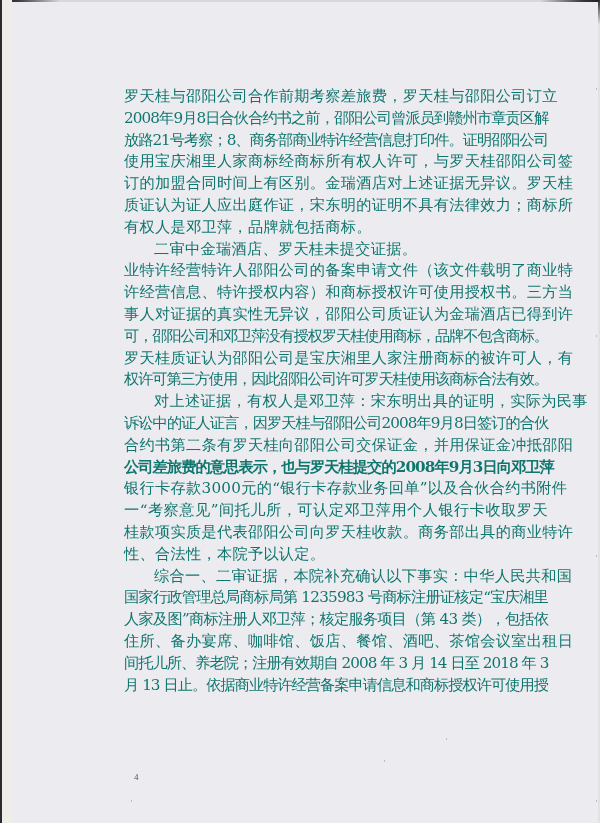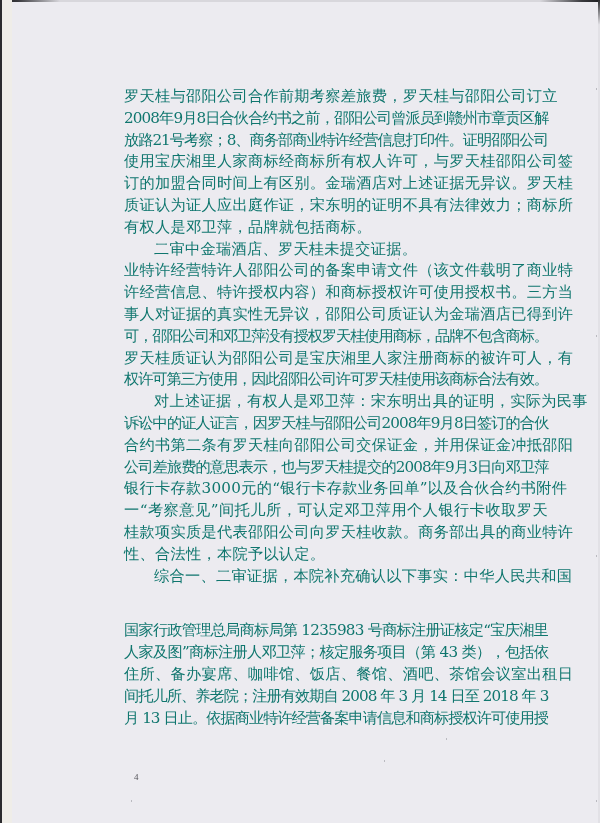--- a/index.html
+++ b/index.html
@@ -110,27 +110,27 @@
       <div class="line indent last">二审中金瑞酒店、罗天桂未提交证据。</div>
       <div class="line">业特许经营特许人邵阳公司的备案申请文件（该文件载明了商业特</div>
       <div class="line">许经营信息、特许授权内容）和商标授权许可使用授权书。三方当</div>
       <div class="line">事人对证据的真实性无异议，邵阳公司质证认为金瑞酒店已得到许</div>
       <div class="line" style="letter-spacing: -1.06667px;">可，邵阳公司和邓卫萍没有授权罗天桂使用商标，品牌不包含商标。</div>
       <div class="line">罗天桂质证认为邵阳公司是宝庆湘里人家注册商标的被许可人，有</div>
       <div class="line" style="letter-spacing: -1.06667px;">权许可第三方使用，因此邵阳公司许可罗天桂使用该商标合法有效。</div>
       <div class="line indent">对上述证据，有权人是邓卫萍：宋东明出具的证明，实际为民事</div>
       <div class="line" style="letter-spacing: -0.8875px;">诉讼中的证人证言，因罗天桂与邵阳公司2008年9月8日签订的合伙</div>
       <div class="line">合约书第二条有罗天桂向邵阳公司交保证金，并用保证金冲抵邵阳</div>
-      <div class="line" style="letter-spacing: -0.8875px;">公司差旅费的意思表示，也与罗天桂提交的2008年9月3日向邓卫萍</div>
+      <div class="line" style="letter-spacing: -0.8875px; font-weight: bold;">公司差旅费的意思表示，也与罗天桂提交的2008年9月3日向邓卫萍</div>
       <div class="line">银行卡存款3000元的“银行卡存款业务回单”以及合伙合约书附件</div>
       <div class="line">一“考察意见”间托儿所，可认定邓卫萍用个人银行卡收取罗天</div>
       <div class="line">桂款项实质是代表邵阳公司向罗天桂收款。商务部出具的商业特许</div>
       <div class="line last">性、合法性，本院予以认定。</div>
       <div class="line indent">综合一、二审证据，本院补充确认以下事实：中华人民共和国</div>
-      <div class="line" style="letter-spacing: -0.758824px; margin-top: 33px;">国家行政管理总局商标局第 1235983 号商标注册证核定“宝庆湘里</div>
+      <div class="line" style="letter-spacing: -0.758824px;">国家行政管理总局商标局第 1235983 号商标注册证核定“宝庆湘里</div>
       <div class="line" style="letter-spacing: -0.7px;">人家及图”商标注册人邓卫萍；核定服务项目（第 43 类），包括依</div>
       <div class="line">住所、备办宴席、咖啡馆、饭店、餐馆、酒吧、茶馆会议室出租日</div>
       <div class="line" style="letter-spacing: -0.943902px;">间托儿所、养老院；注册有效期自 2008 年 3 月 14 日至 2018 年 3</div>
       <div class="line" style="letter-spacing: -0.95px;">月 13 日止。依据商业特许经营备案申请信息和商标授权许可使用授</div>
     </div>
 
   <div class="page-number">4</div>
 </div>
 
 </body></html>

